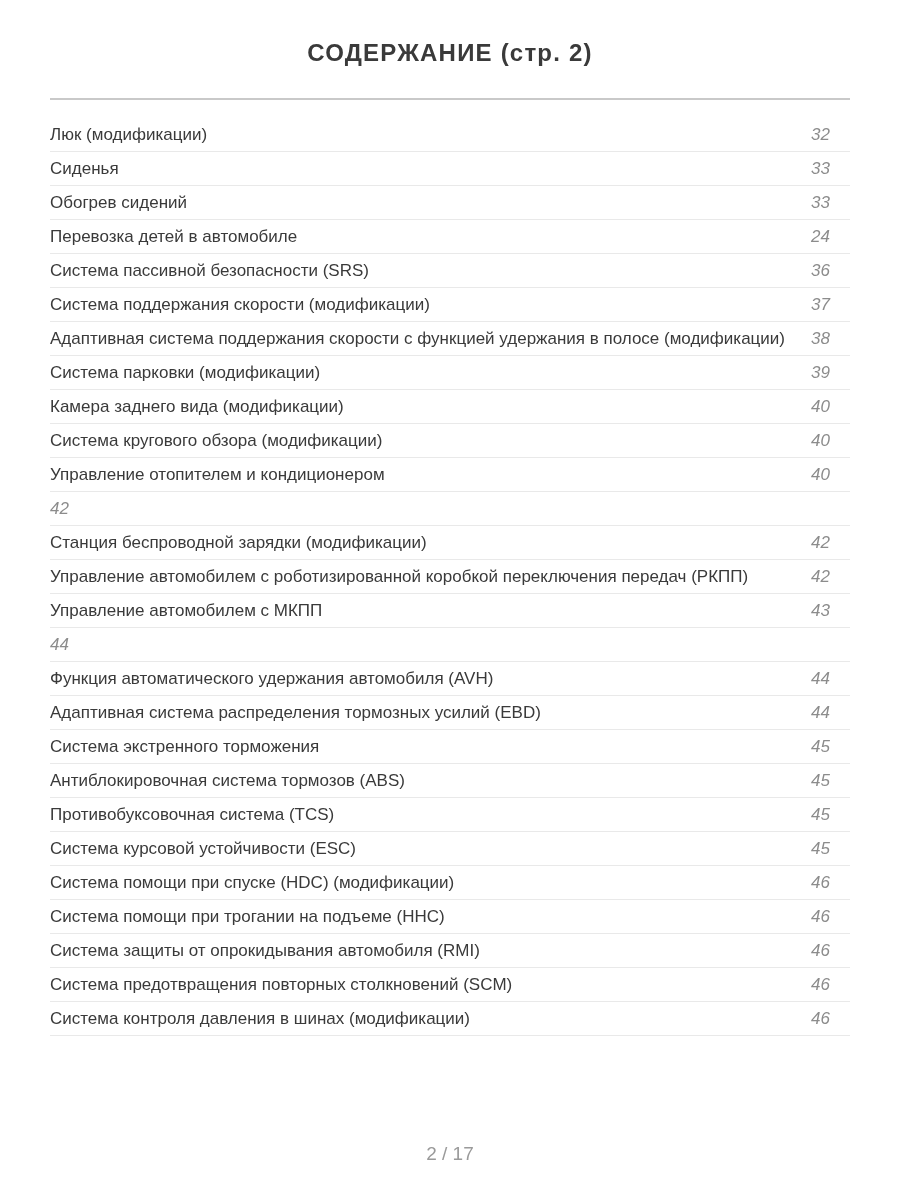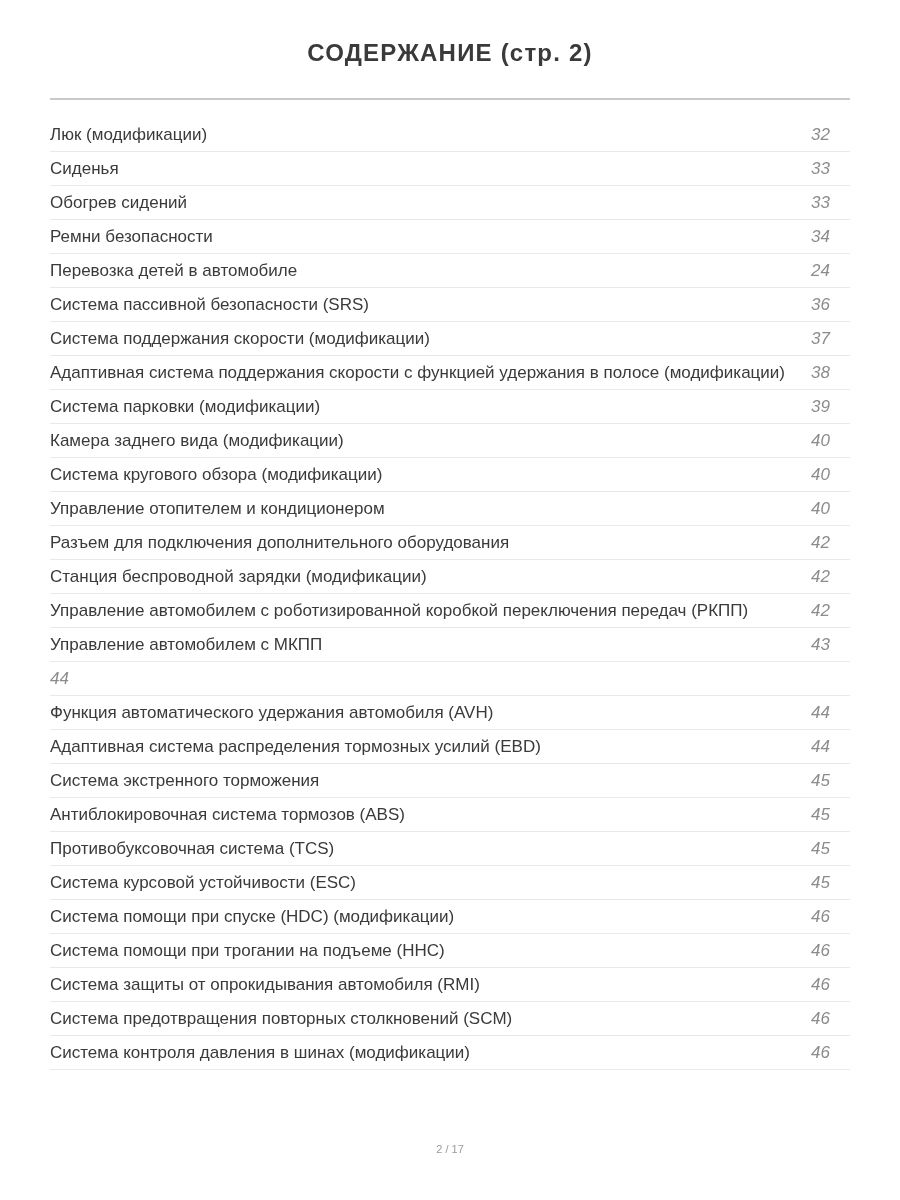--- a/index.html
+++ b/index.html
@@ -58,21 +58,21 @@
     color: var(--page-number);
     flex-shrink: 0;
     font-style: italic;
   }
   .page-footer {
     position: absolute;
     left: 0;
     right: 0;
     top: 1143px;
     text-align: center;
-    font-size: 11px;
+    font-size: 19px;
     color: var(--footer);
   }
 </style>
 </head>
 <body>
 
 <div class="page">
 
   <h1 class="doc-title">СОДЕРЖАНИЕ (стр. 2)</h1>
 
@@ -87,24 +87,20 @@
   <div class="toc-row">
     <span class="toc-label">Сиденья</span>
     <span class="toc-page">33</span>
   </div>
 
   <div class="toc-row">
     <span class="toc-label">Обогрев сидений</span>
     <span class="toc-page">33</span>
   </div>
 
-  <div class="toc-row">
-    <span class="toc-label">Ремни безопасности</span>
-    <span class="toc-page">34</span>
-  </div>
 
   <div class="toc-row">
     <span class="toc-label">Перевозка детей в автомобиле</span>
     <span class="toc-page">24</span>
   </div>
 
   <div class="toc-row">
     <span class="toc-label">Система пассивной безопасности (SRS)</span>
     <span class="toc-page">36</span>
   </div>
@@ -133,21 +129,20 @@
     <span class="toc-label">Система кругового обзора (модификации)</span>
     <span class="toc-page">40</span>
   </div>
 
   <div class="toc-row">
     <span class="toc-label">Управление отопителем и кондиционером</span>
     <span class="toc-page">40</span>
   </div>
 
   <div class="toc-row">
-    <span class="toc-label">Разъем для подключения дополнительного оборудования</span>
     <span class="toc-page">42</span>
   </div>
 
   <div class="toc-row">
     <span class="toc-label">Станция беспроводной зарядки (модификации)</span>
     <span class="toc-page">42</span>
   </div>
 
   <div class="toc-row">
     <span class="toc-label">Управление автомобилем с роботизированной коробкой переключения передач (РКПП)</span>

